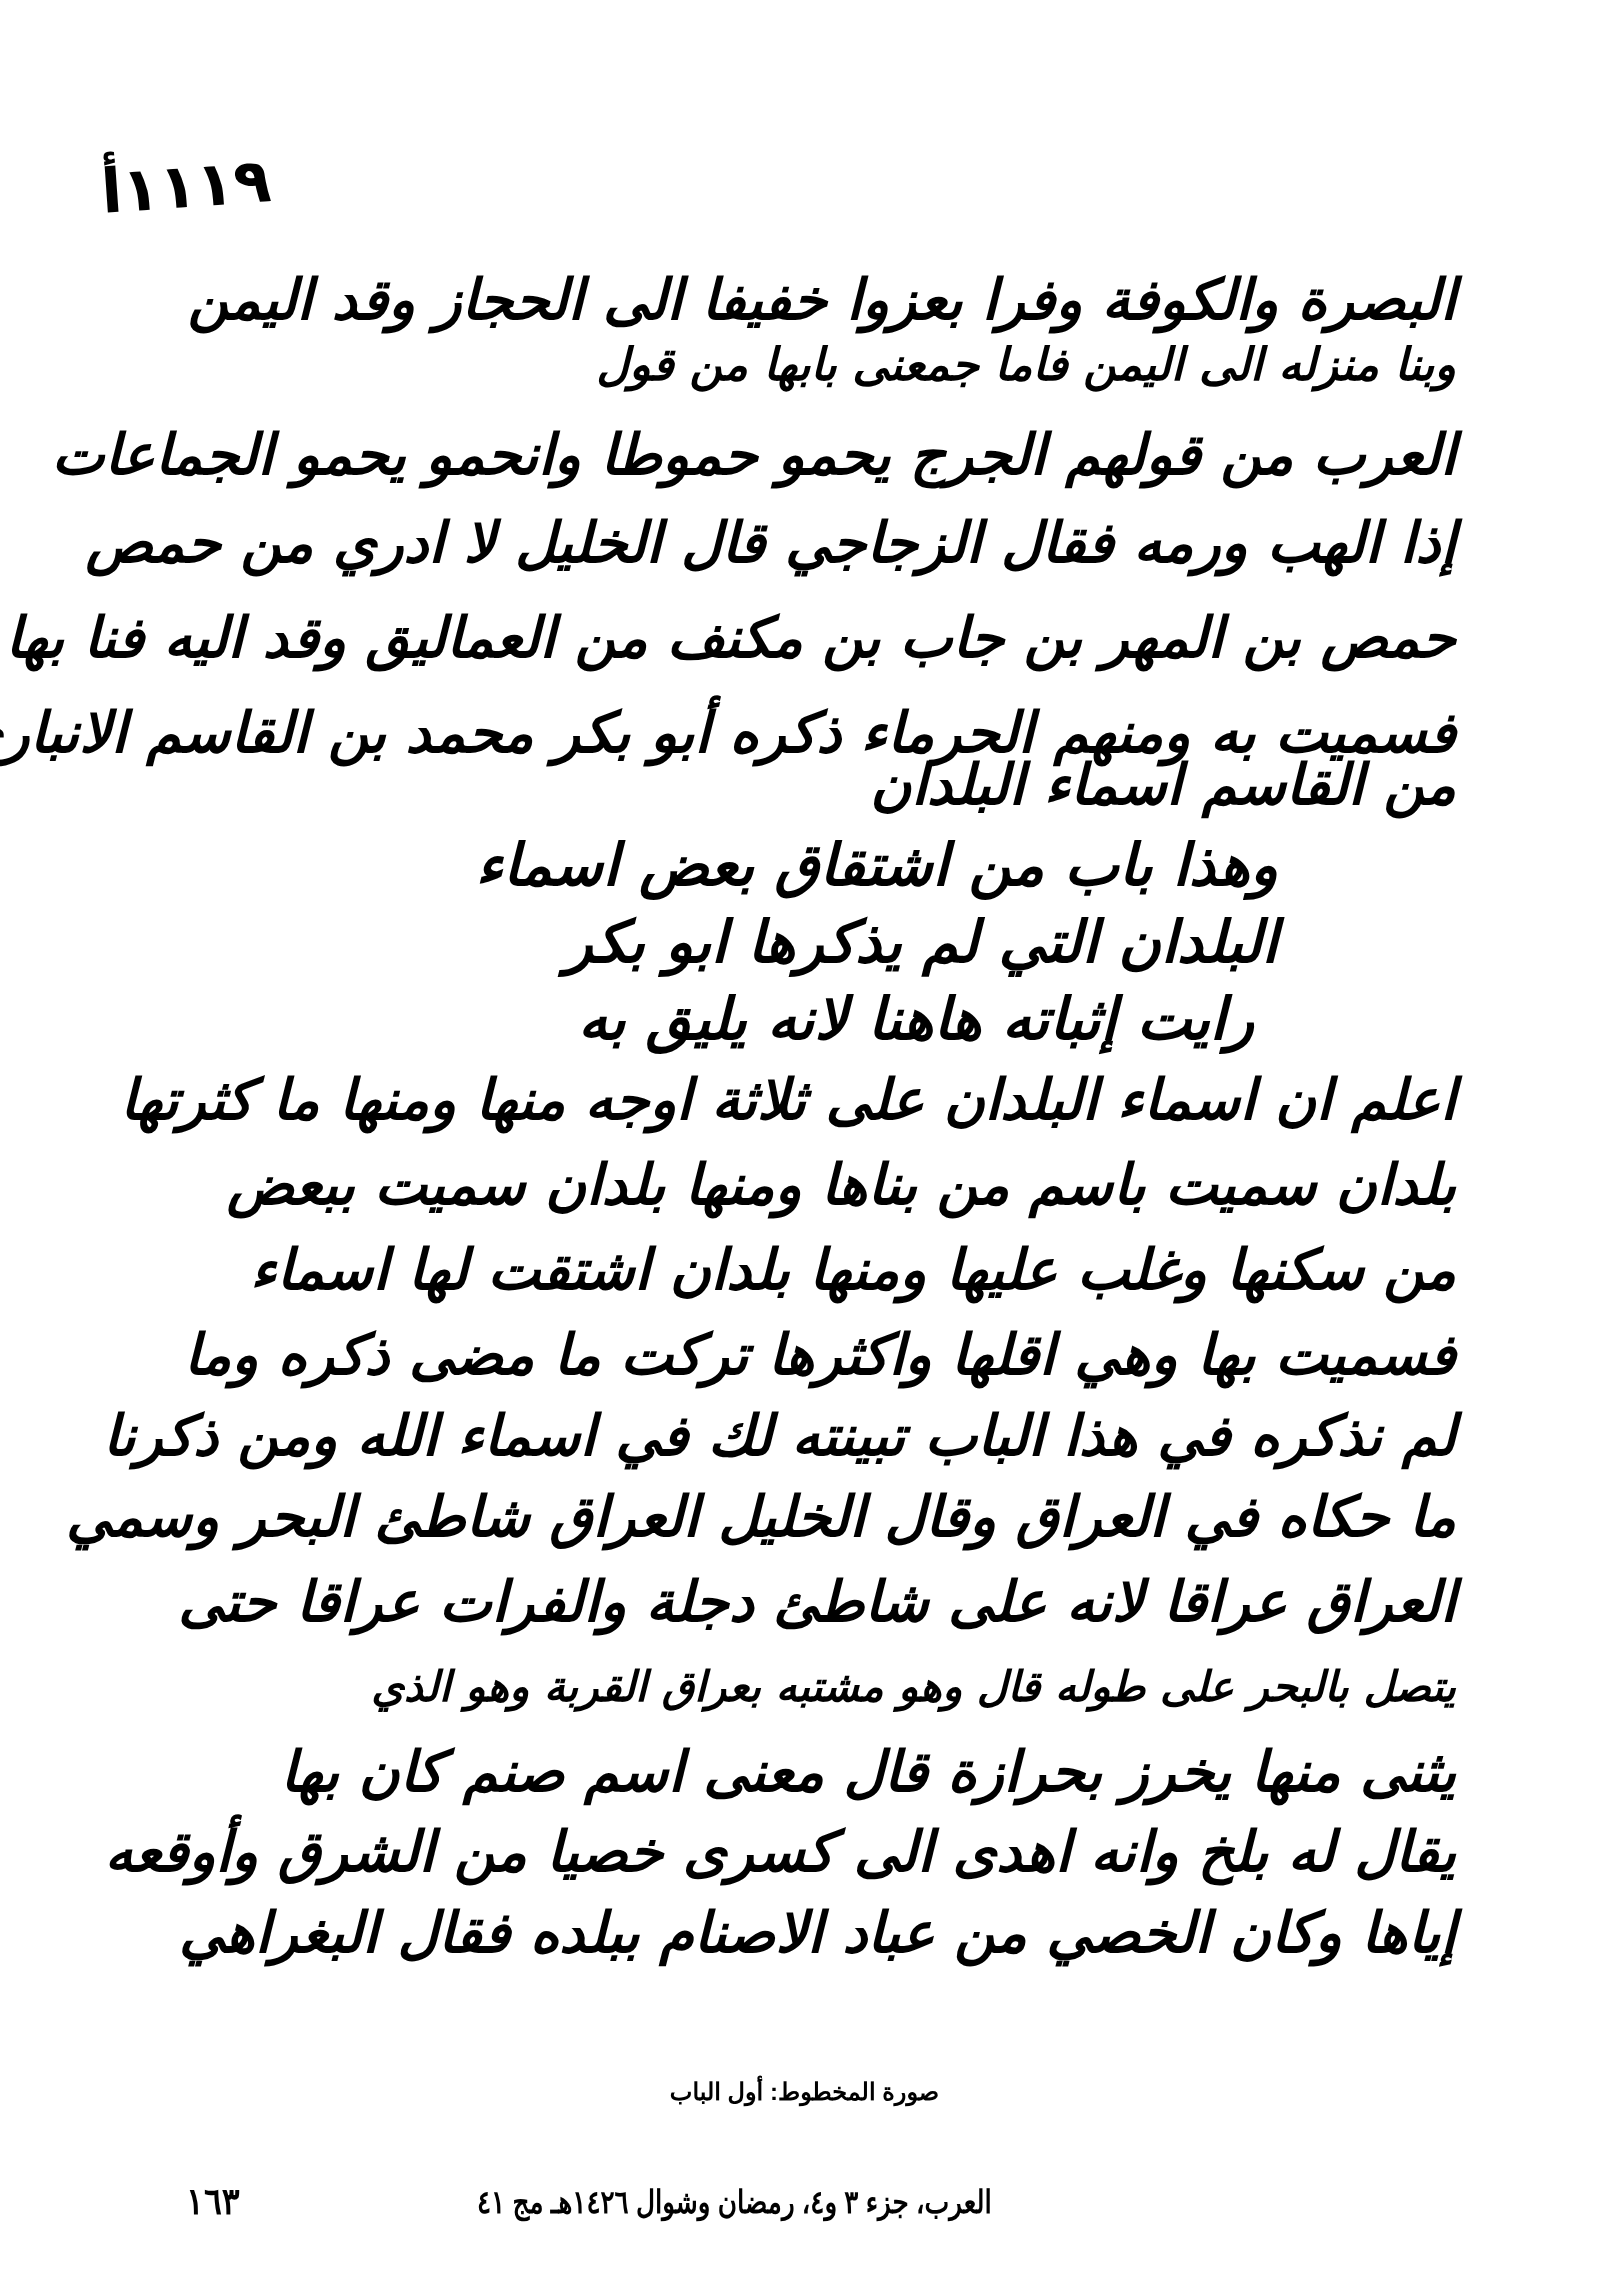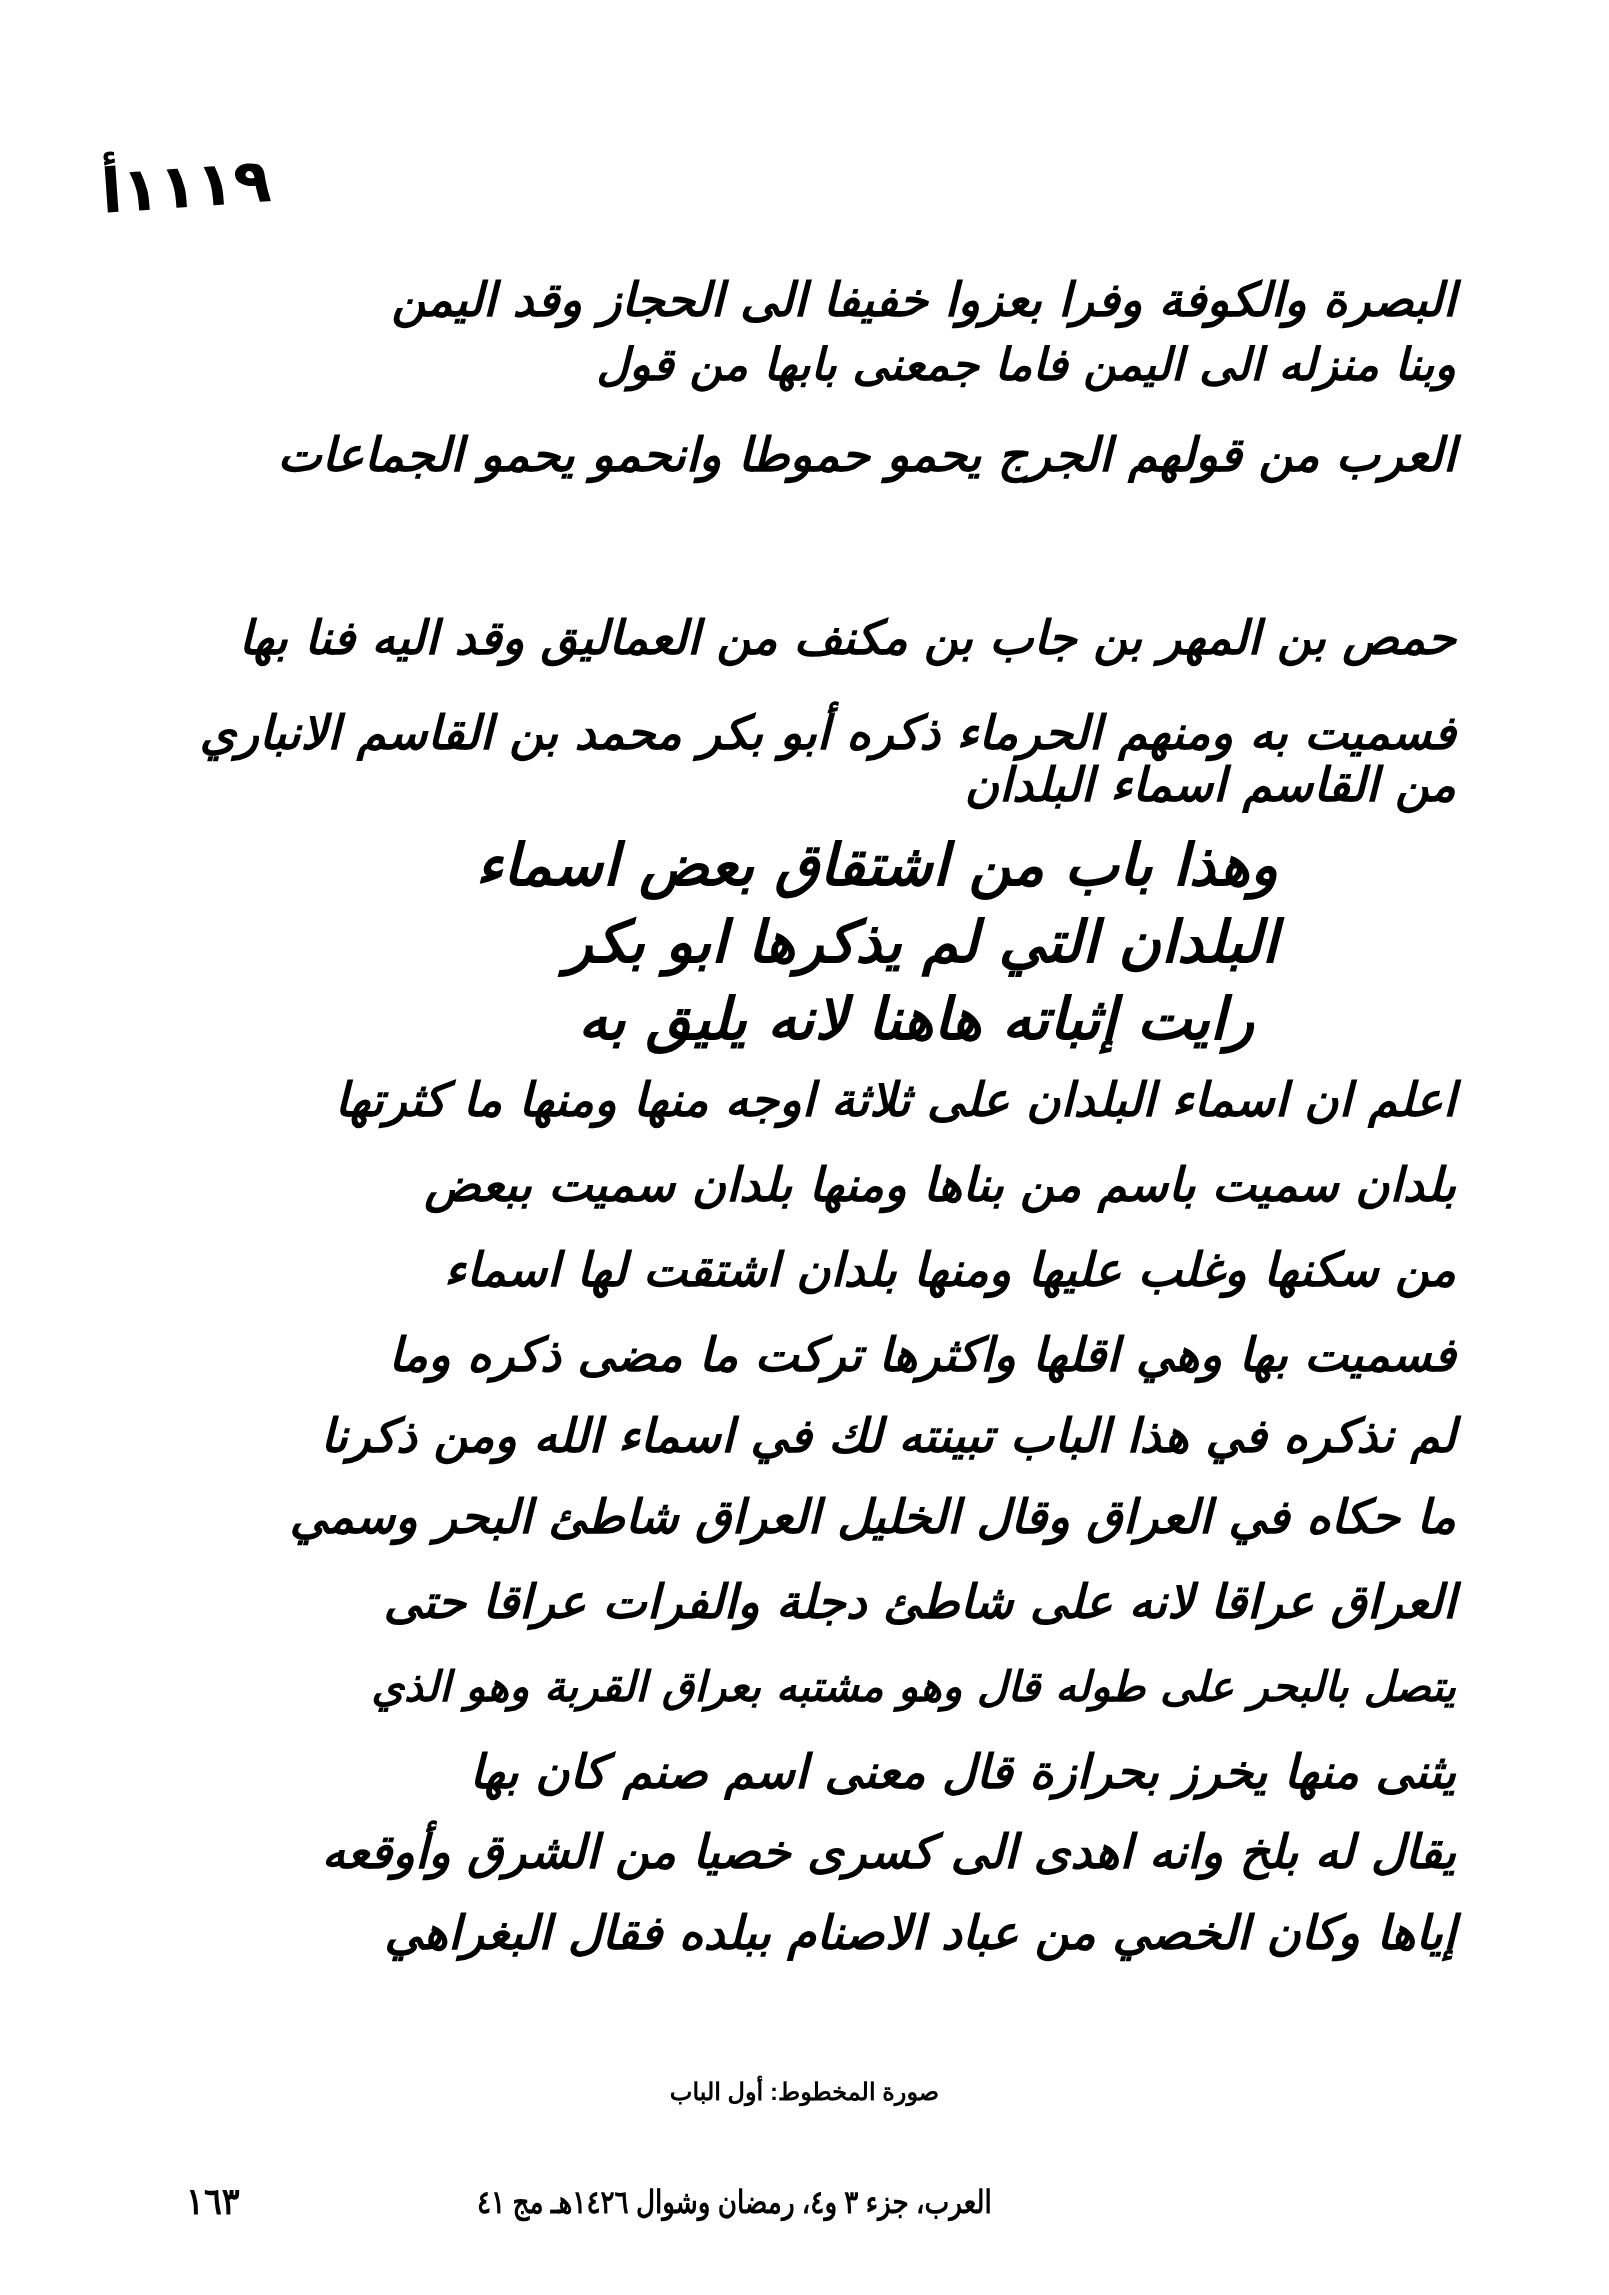--- a/index.html
+++ b/index.html
@@ -33,21 +33,21 @@
     width: 1116px;
     height: 1706px;
     direction: rtl;
   }
   .ms-line {
     position: absolute;
     right: 0;
     white-space: nowrap;
     font-family: "DejaVu Sans", sans-serif;
     font-weight: bold;
-    font-size: 47px;
+    font-size: 56px;
     line-height: 65px;
     letter-spacing: -0.8px;
     transform-origin: right center;
     font-style: italic;
   }
   .ms-line.heading {
     font-size: 58px;
     line-height: 73px;
   }
   .caption {
@@ -91,20 +91,21 @@
 </style>
 </head>
 <body>
 
 <div class="folio">١١١٩أ</div>
 
 <div class="manuscript">
   <div class="ms-line" style="top:0px;">البصرة والكوفة وفرا بعزوا خفيفا الى الحجاز وقد اليمن</div>
   <div class="ms-line" style="top:65px; font-size:45px;">وبنا منزله الى اليمن فاما جمعنى          بابها من قول</div>
   <div class="ms-line" style="top:155px;">العرب من قولهم الجرج يحمو حموطا وانحمو يحمو الجماعات</div>
+  <div class="ms-line" style="top:243px;">إذا الهب ورمه فقال الزجاجي قال الخليل لا ادري من حمص</div>
   <div class="ms-line" style="top:338px;">حمص بن المهر بن جاب بن مكنف من العماليق وقد اليه فنا بها</div>
   <div class="ms-line" style="top:421px;margin-top:12px;">فسميت به ومنهم الحرماء ذكره أبو بكر محمد بن القاسم الانباري</div>
   <div class="ms-line" style="top:485px;">من القاسم اسماء البلدان</div>
 
   <div class="ms-line heading" style="top:562px; right:178px;">وهذا باب من اشتقاق بعض اسماء</div>
   <div class="ms-line heading" style="top:639px; right:178px;">البلدان التي لم يذكرها ابو بكر</div>
   <div class="ms-line heading" style="top:716px; right:202px;">رايت إثباته هاهنا لانه يليق به</div>
 
   <div class="ms-line" style="top:800px;">اعلم ان اسماء البلدان على ثلاثة اوجه منها ومنها ما كثرتها</div>
   <div class="ms-line" style="top:885px;">بلدان سميت باسم من بناها ومنها بلدان سميت ببعض</div>

